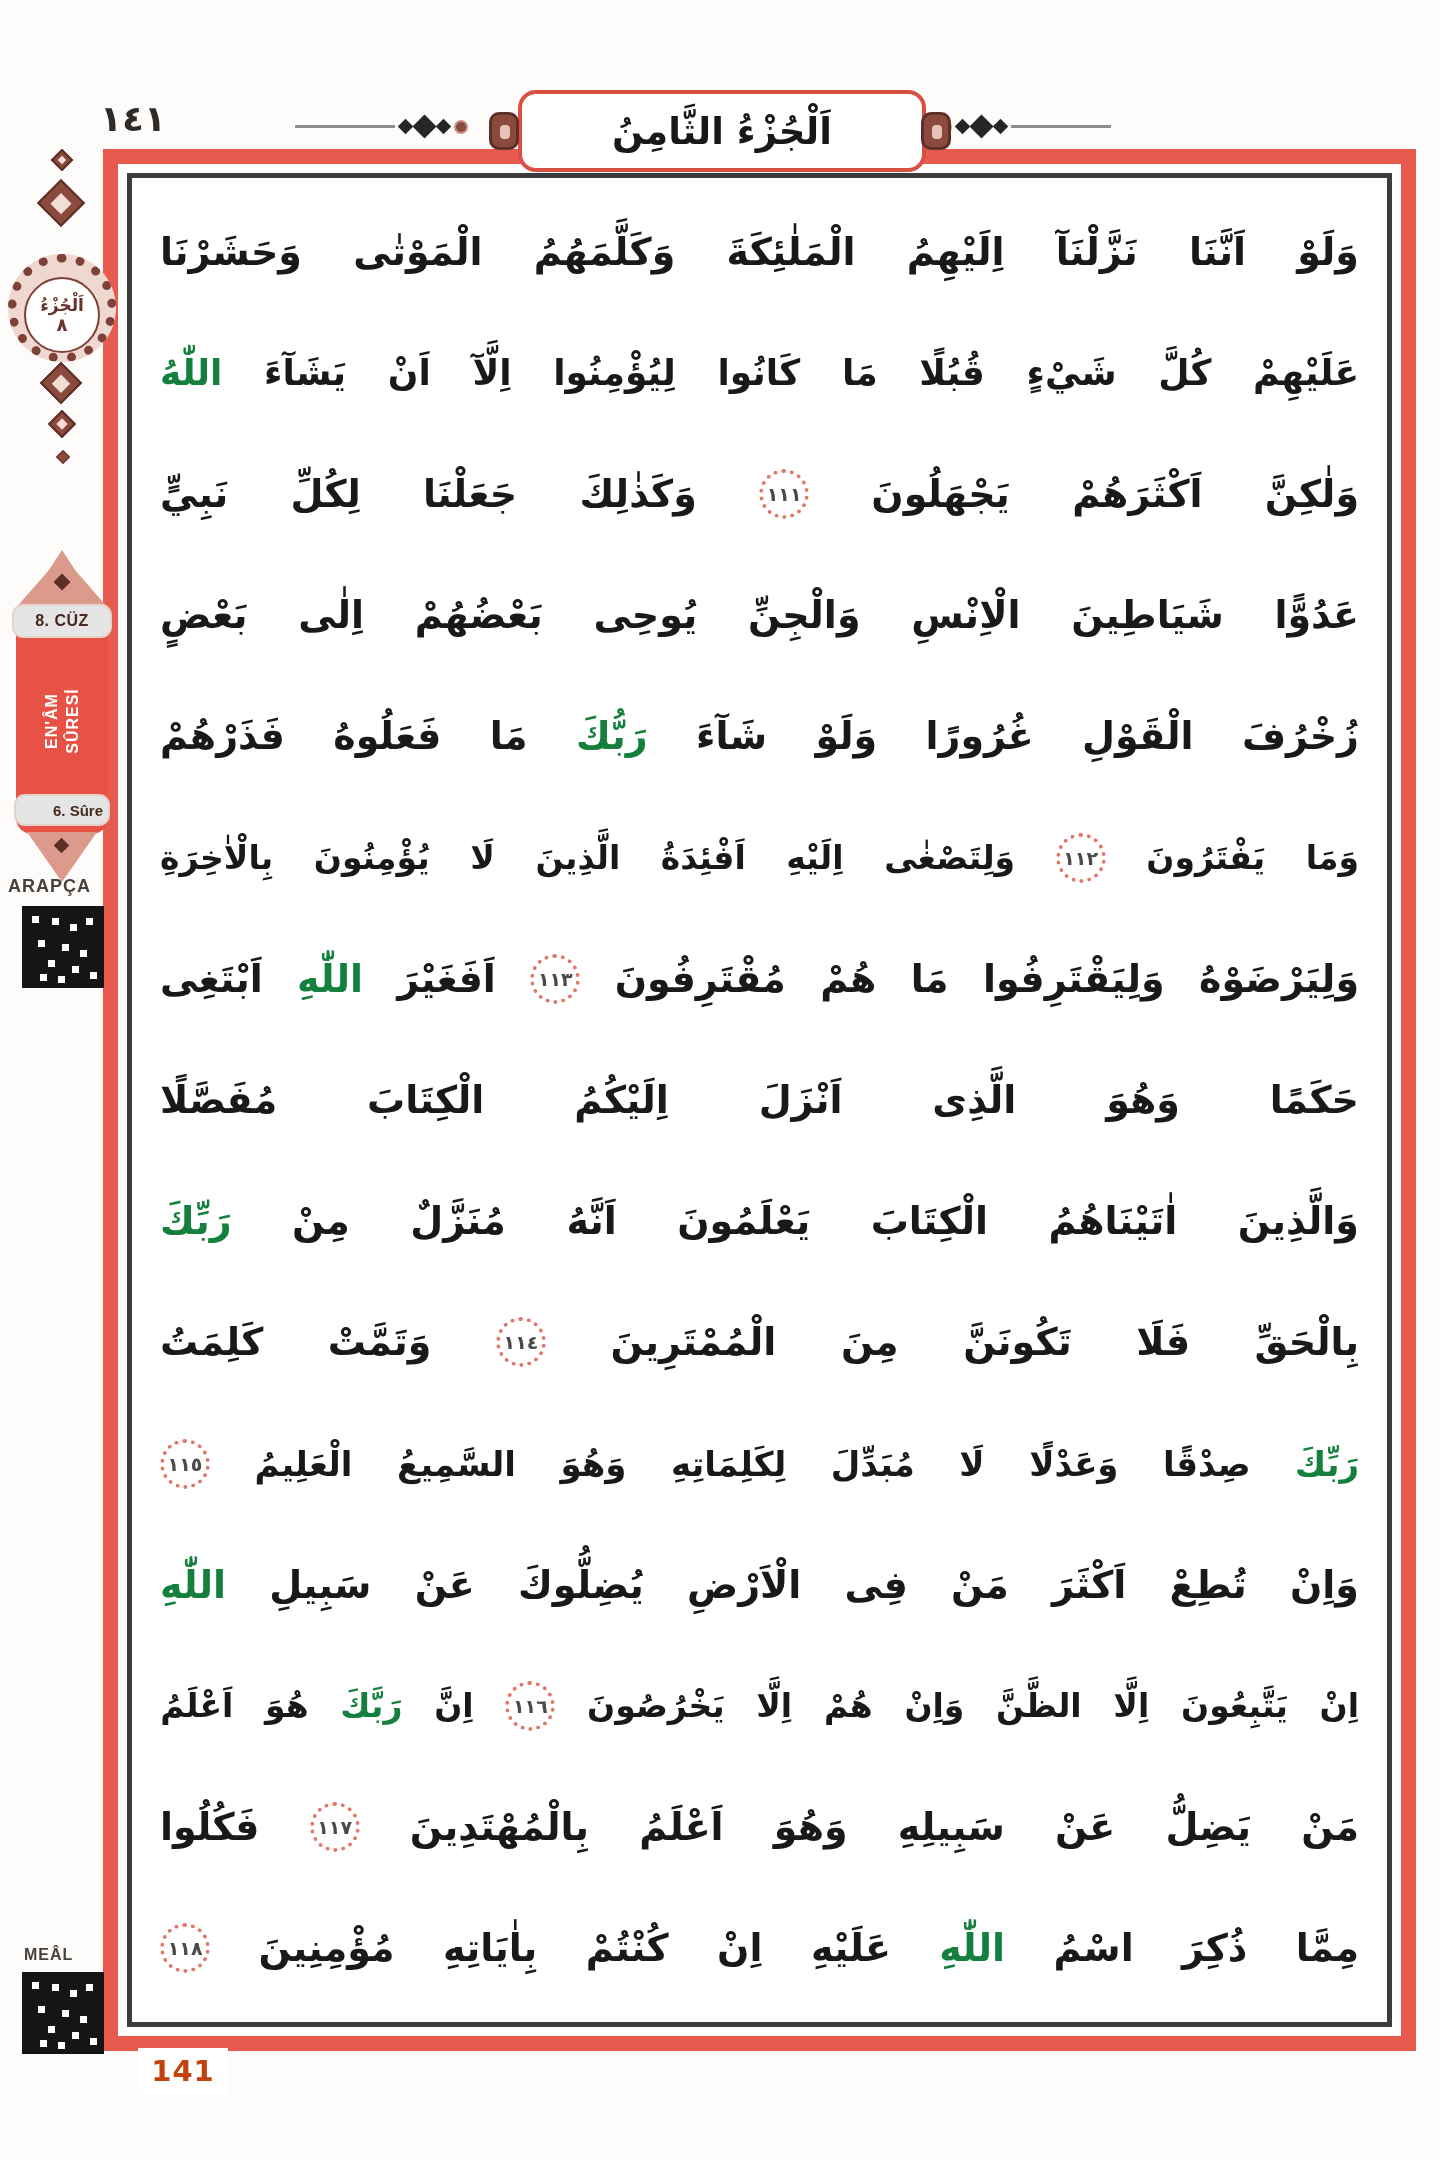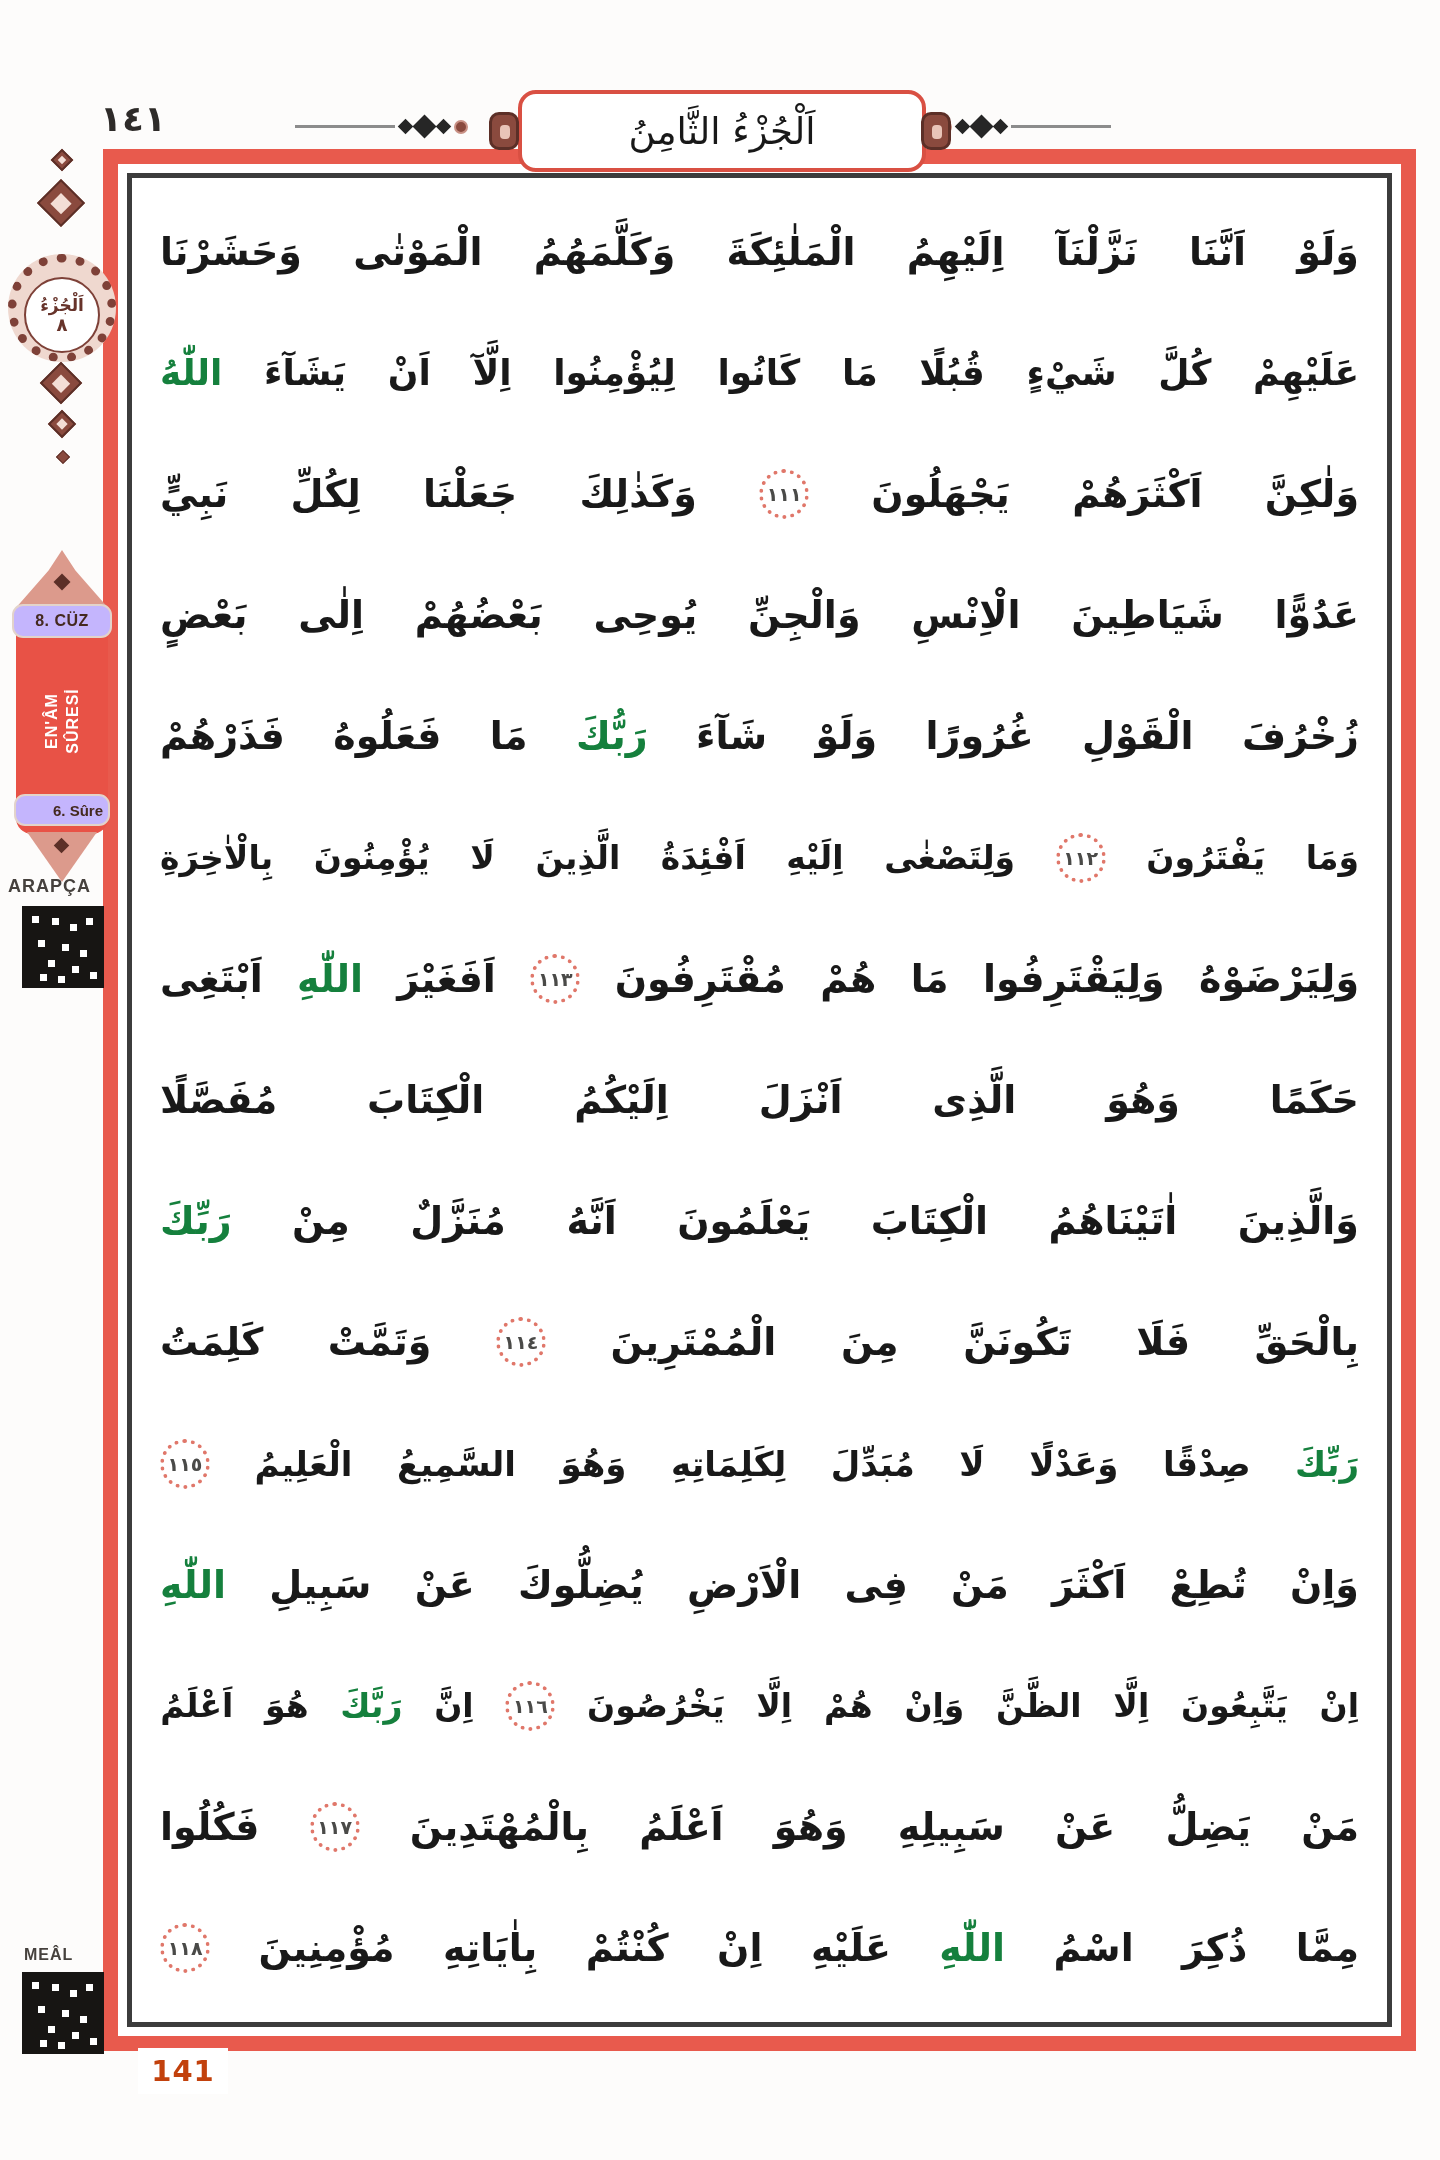--- a/index.html
+++ b/index.html
@@ -26,21 +26,21 @@
   .dia.big { width:17px; height:17px; }
   .rosette-dot { width:14px; height:14px; border-radius:50%; background:#8a4a3e; border:2px solid #c99185; }
 
   
   .cartouche {
     position:absolute; left:518px; top:90px; width:408px; height:82px;
     background:#ffffff; border:4px solid #d95043; border-radius:18px;
     display:flex; align-items:center; justify-content:center; z-index:5;
   }
   .cartouche .title {
-    font-size:37px; font-weight:normal; color:#181818; direction:rtl;
+    font-size:37px; font-weight:bold; color:#181818; direction:rtl;
   }
   .knob { position:absolute; top:112px; z-index:6; width:30px; height:38px; border-radius:10px;
           background:#8a4a3e; border:3px solid #5c2f27; }
   .knob.l { left:489px; } .knob.r { left:921px; }
   .knob i { position:absolute; left:8px; top:10px; width:10px; height:14px; background:#e8c4b8; border-radius:4px; }
 
   
   .quran-box {
     position:absolute; left:103px; top:149px; width:1313px; height:1902px;
     border:15px solid #e85a4d; background:#ffffff;
@@ -101,21 +101,21 @@
     position:absolute; left:14px; top:550px; width:96px; height:60px;
     background:#dc9a8c; clip-path:polygon(50% 0%, 64% 34%, 100% 100%, 0% 100%, 36% 34%);
   }
   .crown i { position:absolute; left:42px; top:26px; width:12px; height:12px; background:#5c2f27; transform:rotate(45deg); }
 
   .side-band {
     position:absolute; left:16px; top:612px; width:92px; height:222px;
     background:#e85246; border-radius:6px 6px 16px 16px;
   }
   .side-label {
-    position:absolute; background:#c4b5fd; border:2px solid #e3d3ca; border-radius:11px;
+    position:absolute; background:#e5e5e5; border:2px solid #e3d3ca; border-radius:11px;
     display:flex; align-items:center; justify-content:center;
     font-family:"Liberation Sans", sans-serif; font-weight:bold; color:#44291f;
     z-index:3;
   }
   .cuz-label  { left:12px; top:604px; width:100px; height:34px; font-size:16px; letter-spacing:.5px; }
   .sure-label { left:14px; top:794px; width:96px; height:32px; font-size:15px;padding-left:32px; }
 
   .vertical-wrap {
     position:absolute; left:16px; top:648px; width:92px; height:146px;
     display:flex; align-items:center; justify-content:center; z-index:2;

